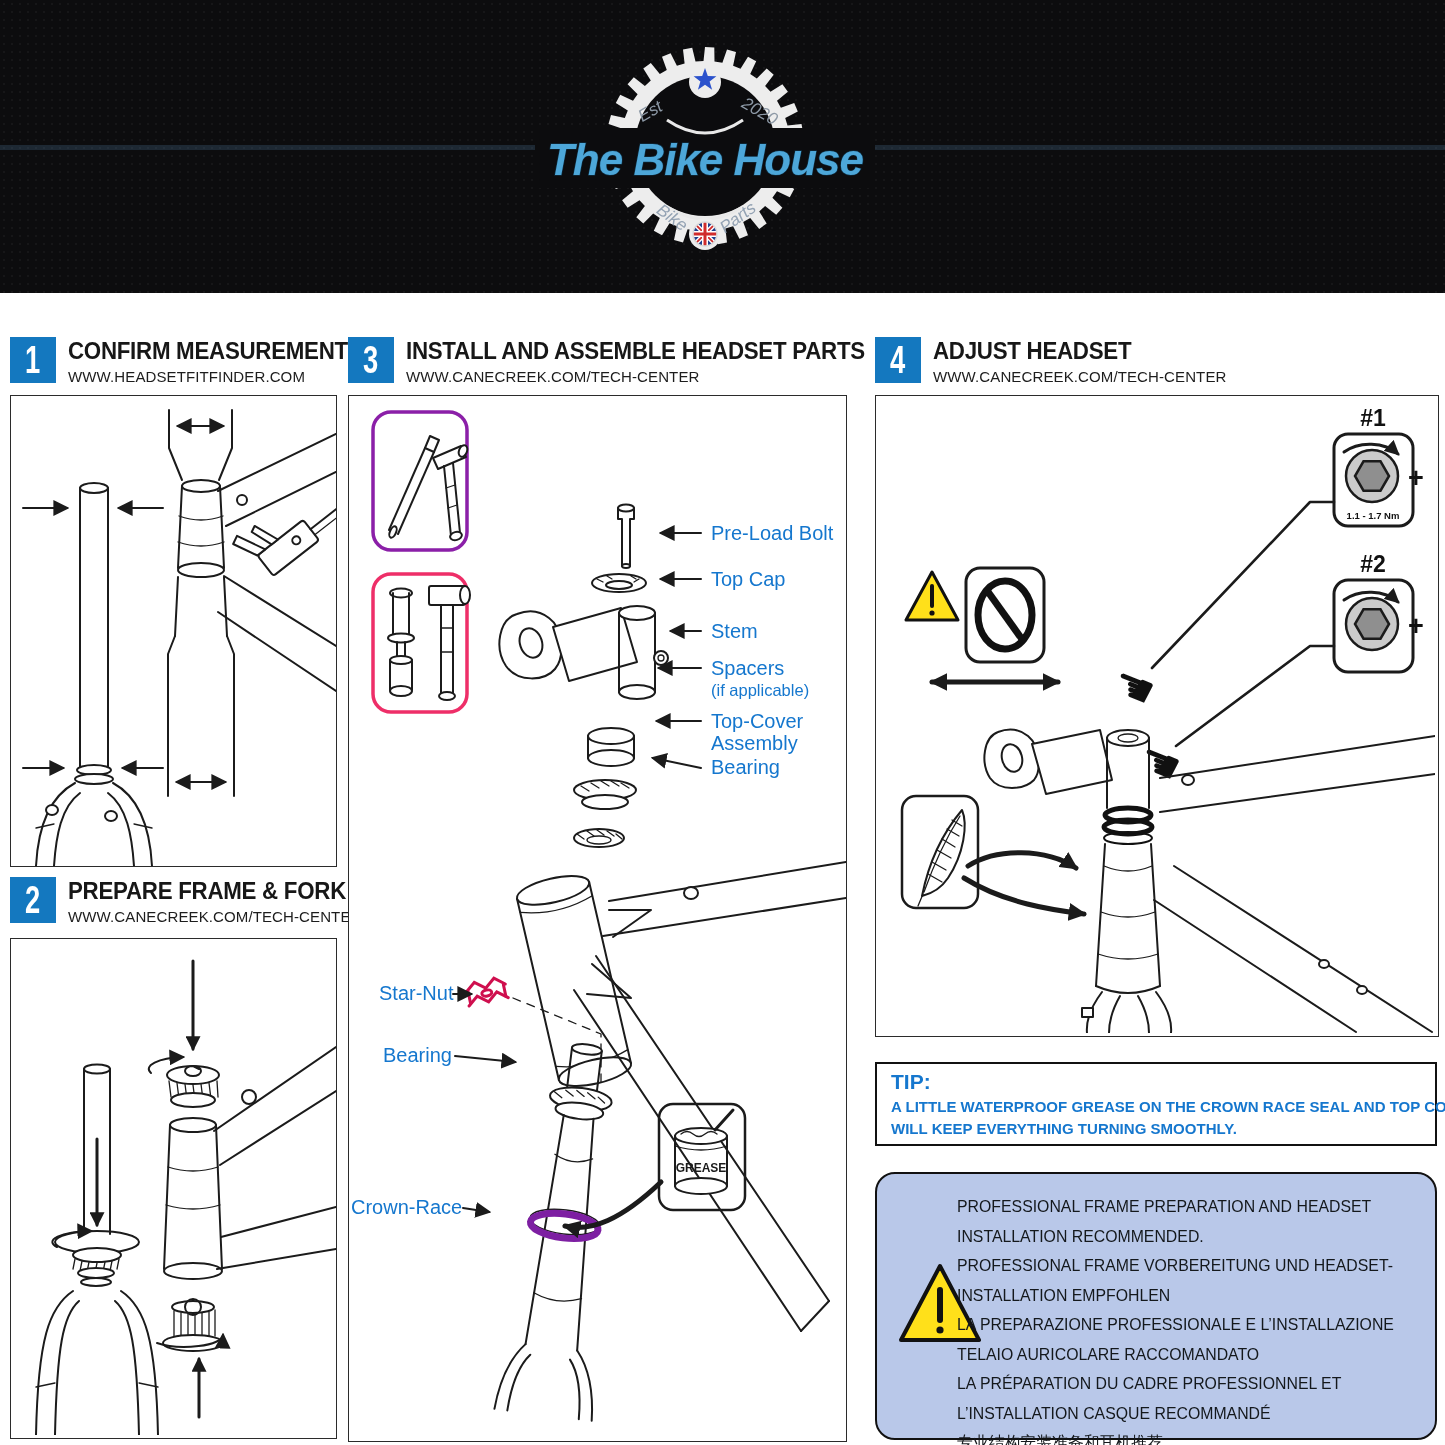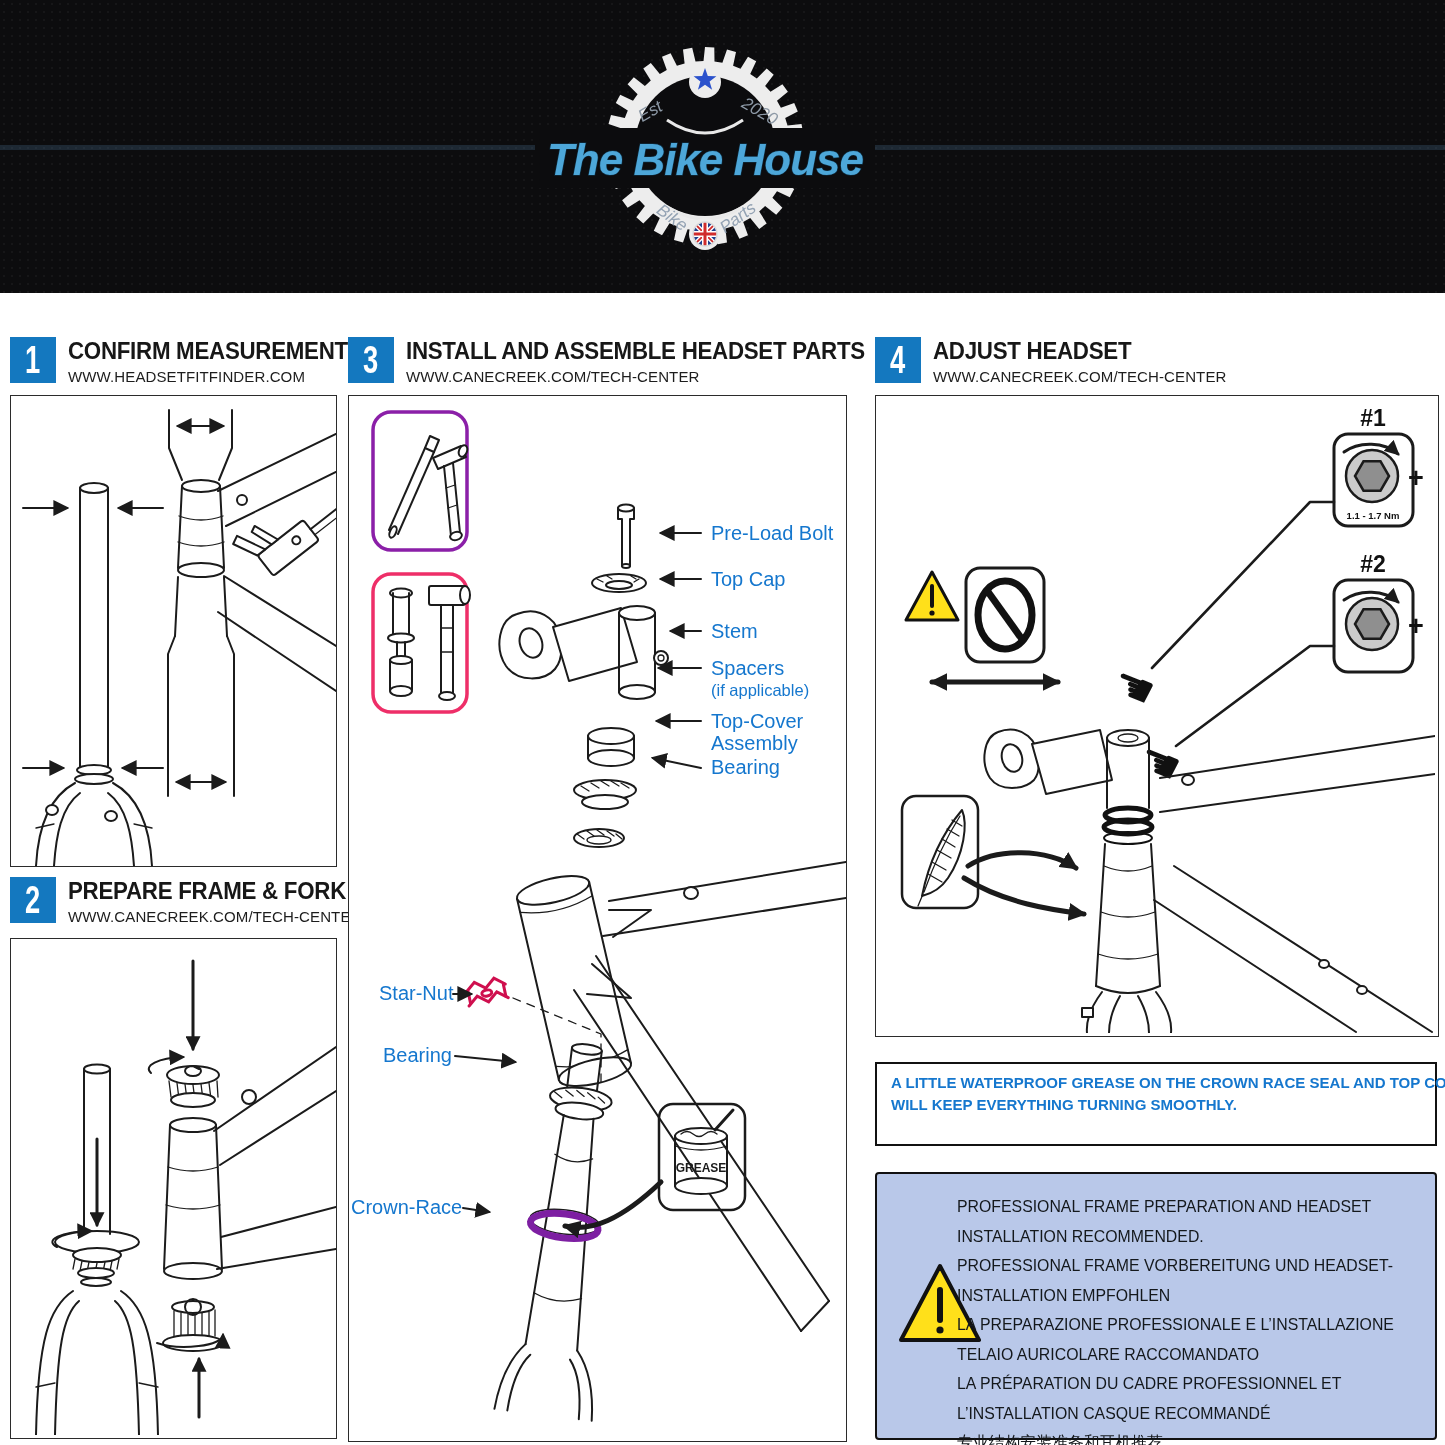--- a/index.html
+++ b/index.html
@@ -32,21 +32,21 @@
   .bluelab{fill:var(--label-blue,#1577ce);font-size:20px;}
   .bluelab-sm{fill:var(--label-blue,#1577ce);font-size:16.5px;}
   
   .tip{position:absolute;left:875px;top:1062px;width:562px;height:84px;border:2px solid #111;
        box-sizing:border-box;padding:6px 14px;}
   .tip-head{color:var(--label-blue,#1577ce);font-size:21px;font-weight:bold;}
   .tip-line{color:var(--label-blue,#1577ce);font-size:15.5px;font-weight:bold;margin-top:4px;
             transform:scaleX(0.97);transform-origin:left top;white-space:nowrap;}
   
   .warn{position:absolute;left:875px;top:1172px;width:562px;height:268px;box-sizing:border-box;
-        background:var(--warning-bg,#b9c8e9);border:2.5px solid #111;border-radius:4px;}
+        background:var(--warning-bg,#b9c8e9);border:2.5px solid #111;border-radius:20px;}
   .warn-tri{position:absolute;left:20px;top:88px;}
   .warn-txt{position:absolute;left:80px;top:18px;width:470px;font-size:16.5px;line-height:29.5px;
             color:#14181c;transform:scaleX(0.96);transform-origin:left top;white-space:nowrap;}
 </style>
 </head>
 <body>
 
 <div class="page">
 
   <svg width="0" height="0" style="position:absolute">
@@ -507,20 +507,21 @@
         <ellipse class="shp" cx="448" cy="568" rx="5" ry="4"></ellipse>
         <ellipse class="shp" cx="486" cy="594" rx="5" ry="4"></ellipse>
 
         <path class="ln t5" d="M92,470 C120,452 170,452 200,472" marker-end="url(#ahb)"></path>
         <path class="ln t5" d="M88,482 C130,508 178,514 208,518" marker-end="url(#ahb)"></path>
       </g>
     </svg>
   </div>
 
   <div class="tip">
+    <div class="tip-head">TIP:</div>
     <div class="tip-line">A LITTLE WATERPROOF GREASE ON THE CROWN RACE SEAL AND TOP COVER SEAL</div>
     <div class="tip-line">WILL KEEP EVERYTHING TURNING SMOOTHLY.</div>
   </div>
 
   <div class="warn">
     <svg class="warn-tri" width="86" height="82" viewBox="0 0 86 82">
       <polygon points="43,4 82,78 4,78" style="fill:var(--alert-yellow,#ffe01a);stroke:#111;stroke-width:4;stroke-linejoin:round;"></polygon>
       <line x1="43" y1="28" x2="43" y2="58" style="stroke:#111;stroke-width:6;stroke-linecap:round;"></line>
       <circle cx="43" cy="68" r="3.6" fill="#111"></circle>
     </svg>

